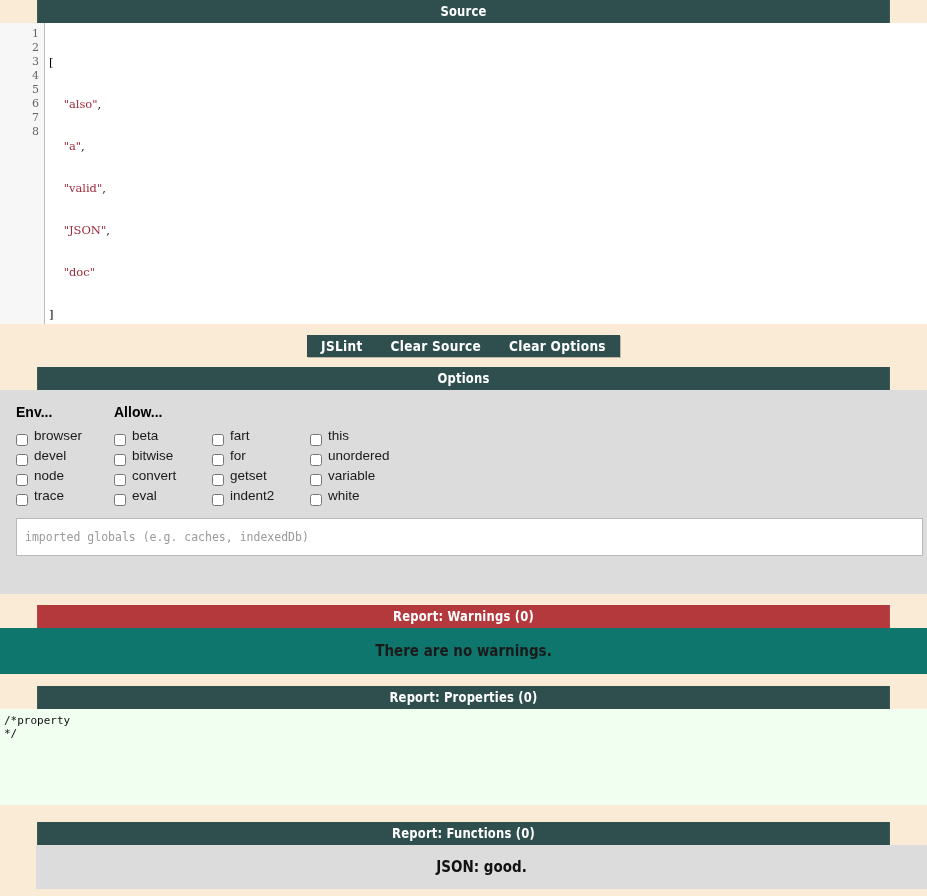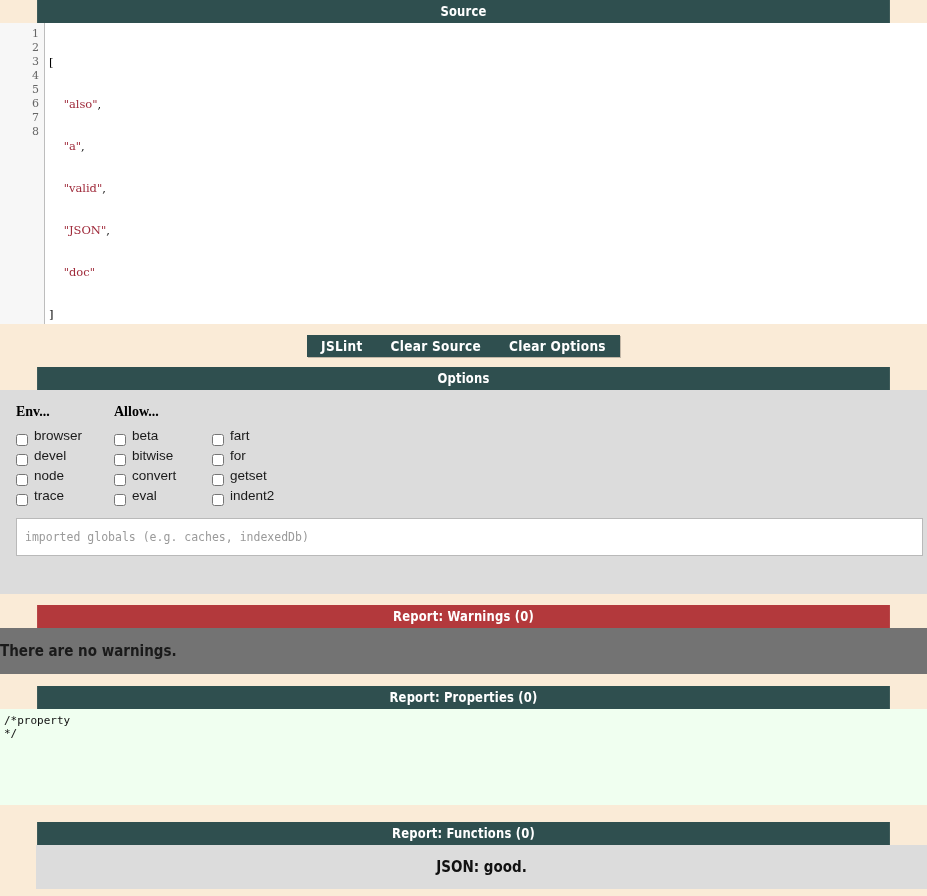--- a/index.html
+++ b/index.html
@@ -102,21 +102,21 @@
     box-sizing: border-box;
   }
   .opt-grid {
     display: flex;
     padding-left: 16px;
     gap: 0;
   }
   .opt-col { width: 98px; }
   .opt-col.wide { width: 100px; }
   .opt-head {
-    font-family: Liberation Serif, serif;
+    font-family: Liberation Sans, sans-serif;
     font-weight: bold;
     font-size: 14px;
     margin-bottom: 6px;
     height: 16px;
     line-height: 16px;
     color: #000;
   }
   .opt-head.blank { visibility: hidden; }
   .opt-item {
     height: 20px;
@@ -142,25 +142,25 @@
     padding: 6px 8px;
     font-family: "DejaVu Sans Mono", "Liberation Mono", monospace;
     font-size: 11.5px;
     color: #444;
   }
   .globals-input::placeholder { color: #9a9a9a; opacity: 1; }
 
   
   .gap { background: #faebd7; }
   .report-warn-body {
-    background: #737373;
+    background: #0f766e;
     height: 46px;
     display: flex;
     align-items: center;
-    justify-content: flex-start;
+    justify-content: center;
   }
   .report-warn-body .msg {
     font-family: "DejaVu Sans Condensed", "Liberation Sans Narrow", "Liberation Sans", sans-serif;
     font-weight: bold;
     font-size: 15px;
     color: #1a1a1a;
   }
   .report-prop-body {
     background: #f0fff0;
     height: 96px;
@@ -279,20 +279,39 @@
           <input type="checkbox" style="">
           <span>getset</span>
         </label>
       <label class="opt-item">
           <input type="checkbox" style="">
           <span>indent2</span>
         </label>
     </div>
 
 
+    <div class="opt-col wide">
+      <div class="opt-head blank"></div>
+      <label class="opt-item">
+          <input type="checkbox" style="">
+          <span>this</span>
+        </label>
+      <label class="opt-item">
+          <input type="checkbox" style="">
+          <span>unordered</span>
+        </label>
+      <label class="opt-item">
+          <input type="checkbox" style="">
+          <span>variable</span>
+        </label>
+      <label class="opt-item">
+          <input type="checkbox" style="">
+          <span>white</span>
+        </label>
+    </div>
 
   </div>
 
   <div class="globals-row">
     <input class="globals-input" type="text" placeholder="imported globals (e.g. caches, indexedDb)" style="">
   </div>
 </div>
 
 <div class="gap" style="height:11px"></div>
 <div class="bar warn">Report: Warnings (0)</div>

